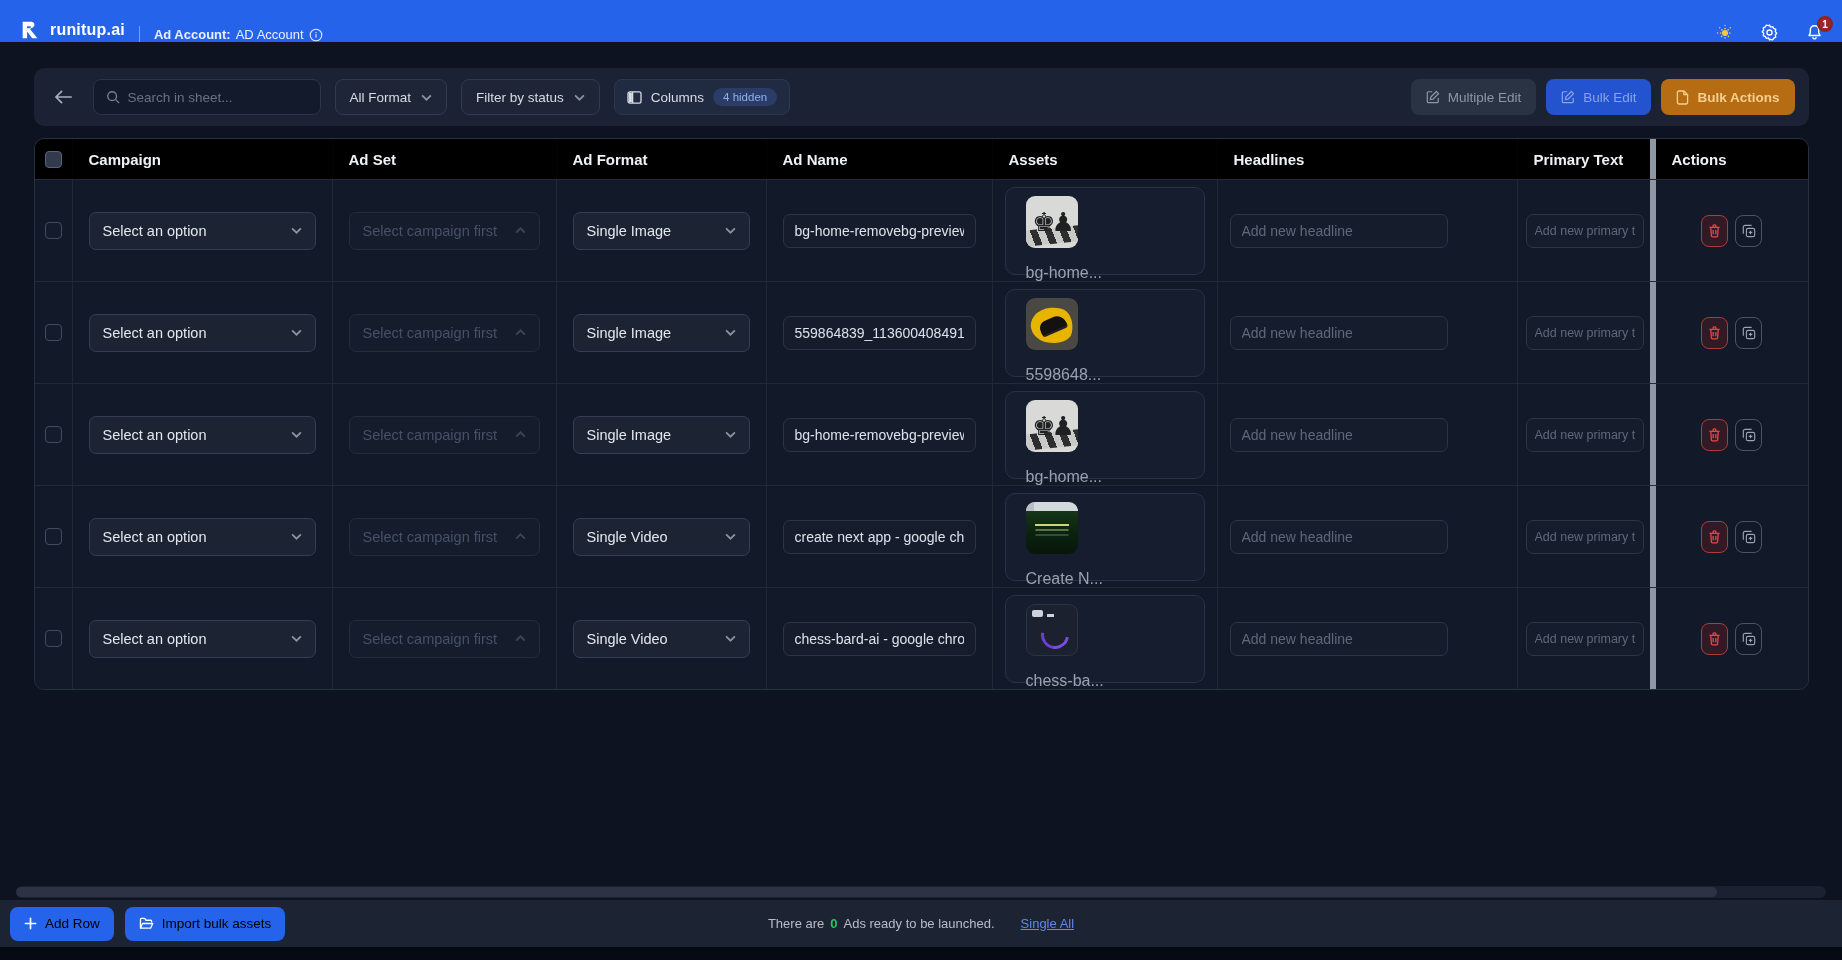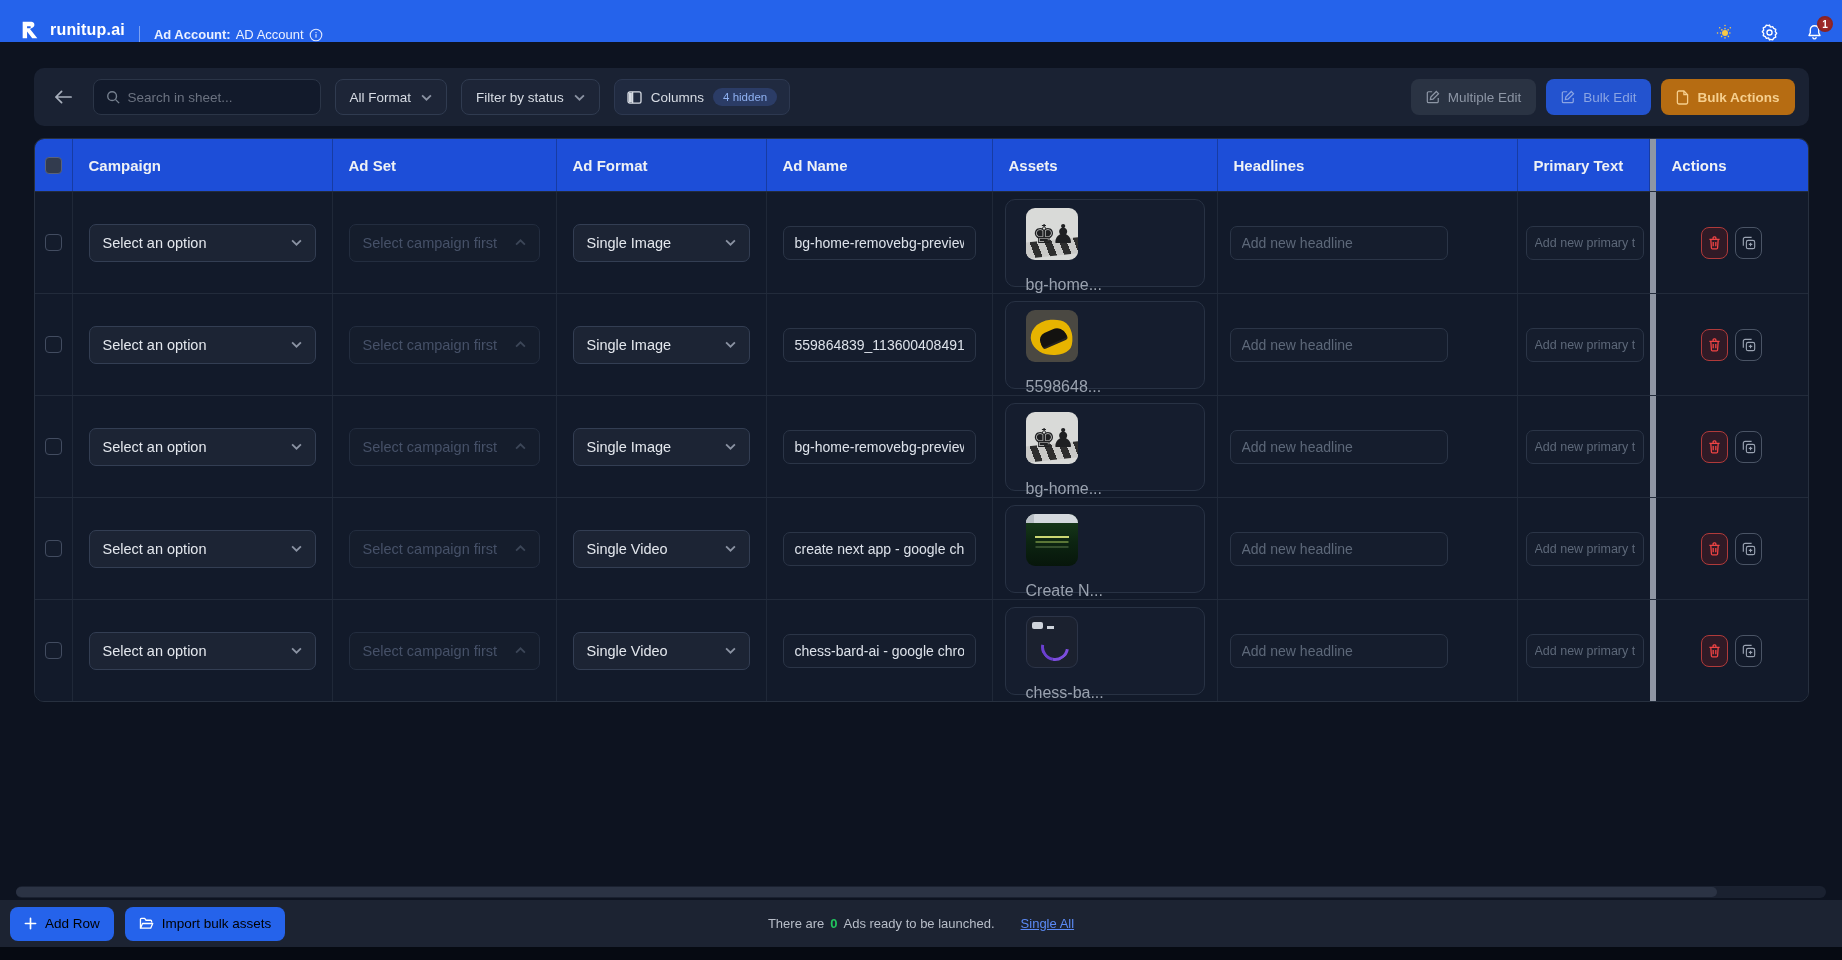--- a/index.html
+++ b/index.html
@@ -68,21 +68,21 @@
   .btn-bulkactions { background:#b66c12; color:#f6cf8e; font-weight:600; }
   
   .sheet {
     margin-top:12px; border:1px solid #27303f; border-radius:10px; overflow:hidden;
     background:#121a2a;
   }
   .thead-row, .trow {
     display:grid;
     grid-template-columns:38px 260px 224px 210px 226px 225px 300px 132px 6px 1fr;
   }
-  .thead-row { height:52px; background:#1d4ed8; }
+  .thead-row { height:40px; background:#000000; }
   .hcell {
     display:flex; align-items:center; padding-left:16px;
     font-size:15px; font-weight:700; color:#eef1f5;
     border-right:1px solid rgba(10,15,26,.28);
   }
   .hcell.c-check { justify-content:center; padding-left:0; }
   .hcell:last-child { border-right:none; }
   .trow { height:102px; border-top:1px solid #222b3b; background:#121a2a; }
   .cell {
     display:flex; align-items:center; border-right:1px solid #1f2838; overflow:hidden;

